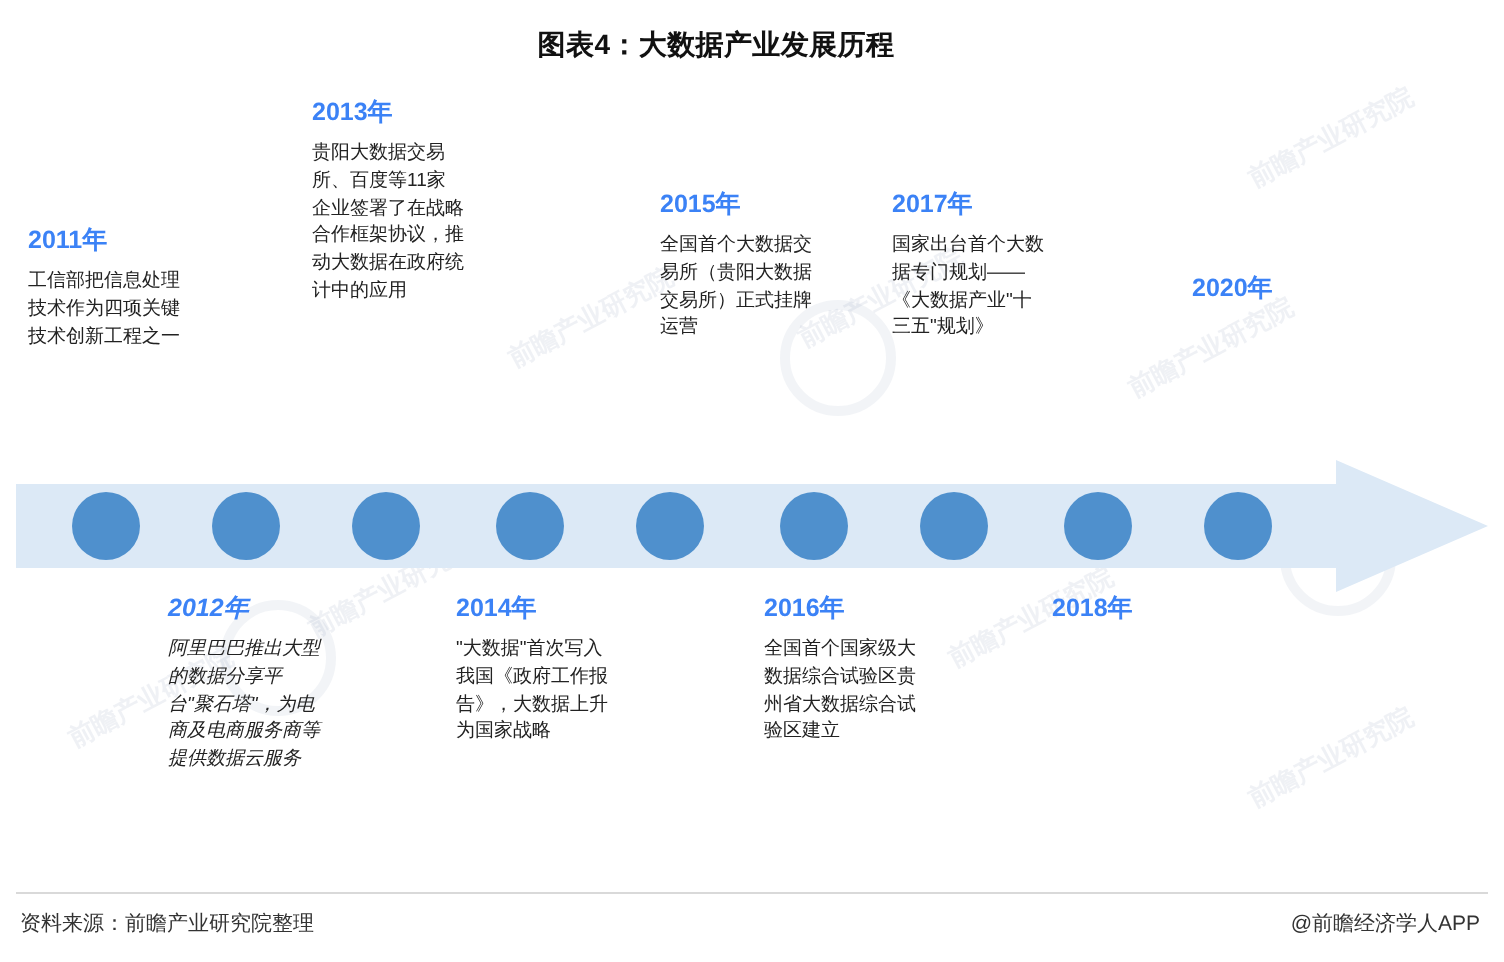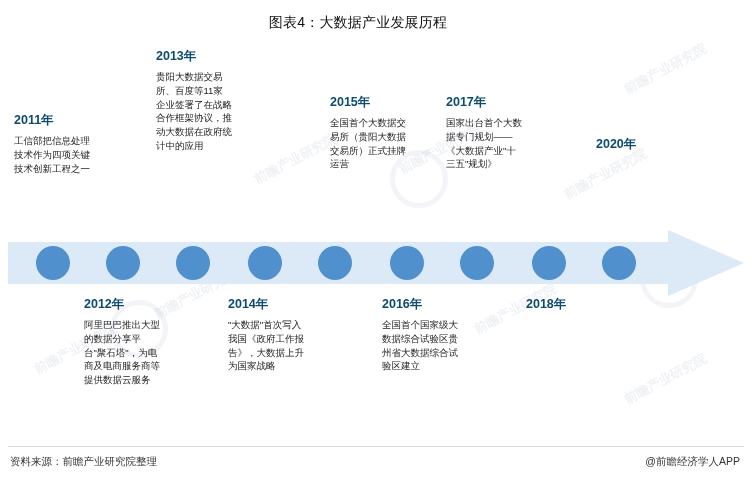--- a/index.html
+++ b/index.html
@@ -11,21 +11,21 @@
     color: #1a1a1a;
     position: relative;
     overflow: hidden;
   }
 
   .title {
     position: absolute;
     top: 14px; left: 0; width: 716px;
     text-align: center;
     font-size: 14px;
-    font-weight: normal;
+    font-weight: bold;
     color: #111;
     letter-spacing: 0.2px;
   }
 
   
   .wm {
     position: absolute;
     color: rgba(130,150,175,0.13);
     font-size: 13px;
     font-weight: bold;
@@ -70,21 +70,21 @@
   }
 
   
   .node {
     position: absolute;
     width: 76px;
   }
   .node .year {
     font-size: 12.5px;
     font-weight: bold;
-    color: #0c4a6e;
+    color: #3b82f6;
     margin-bottom: 5px;
     white-space: nowrap;
   }
   .node .desc {
     font-size: 9.5px;
     line-height: 1.45;
     color: #222;
   }
   .node.up { text-align: left; }
   .node.down { text-align: left; }
@@ -138,21 +138,21 @@
   <div class="dot" style="left:452px;"></div>
   <div class="dot" style="left:524px;"></div>
   <div class="dot" style="left:594px;"></div>
 </div>
 
 <div class="node up" style="left:14px; top:112px;">
   <div class="year">2011年</div>
   <div class="desc">工信部把信息处理技术作为四项关键技术创新工程之一</div>
 </div>
 
-<div class="node down" style="left:84px; top:296px;">
+<div class="node down" style="left:84px; top:296px;font-style:italic;">
   <div class="year">2012年</div>
   <div class="desc">阿里巴巴推出大型的数据分享平台"聚石塔"，为电商及电商服务商等提供数据云服务</div>
 </div>
 
 <div class="node up" style="left:156px; top:48px;">
   <div class="year">2013年</div>
   <div class="desc">贵阳大数据交易所、百度等11家企业签署了在战略合作框架协议，推动大数据在政府统计中的应用</div>
 </div>
 
 <div class="node down" style="left:228px; top:296px;">

